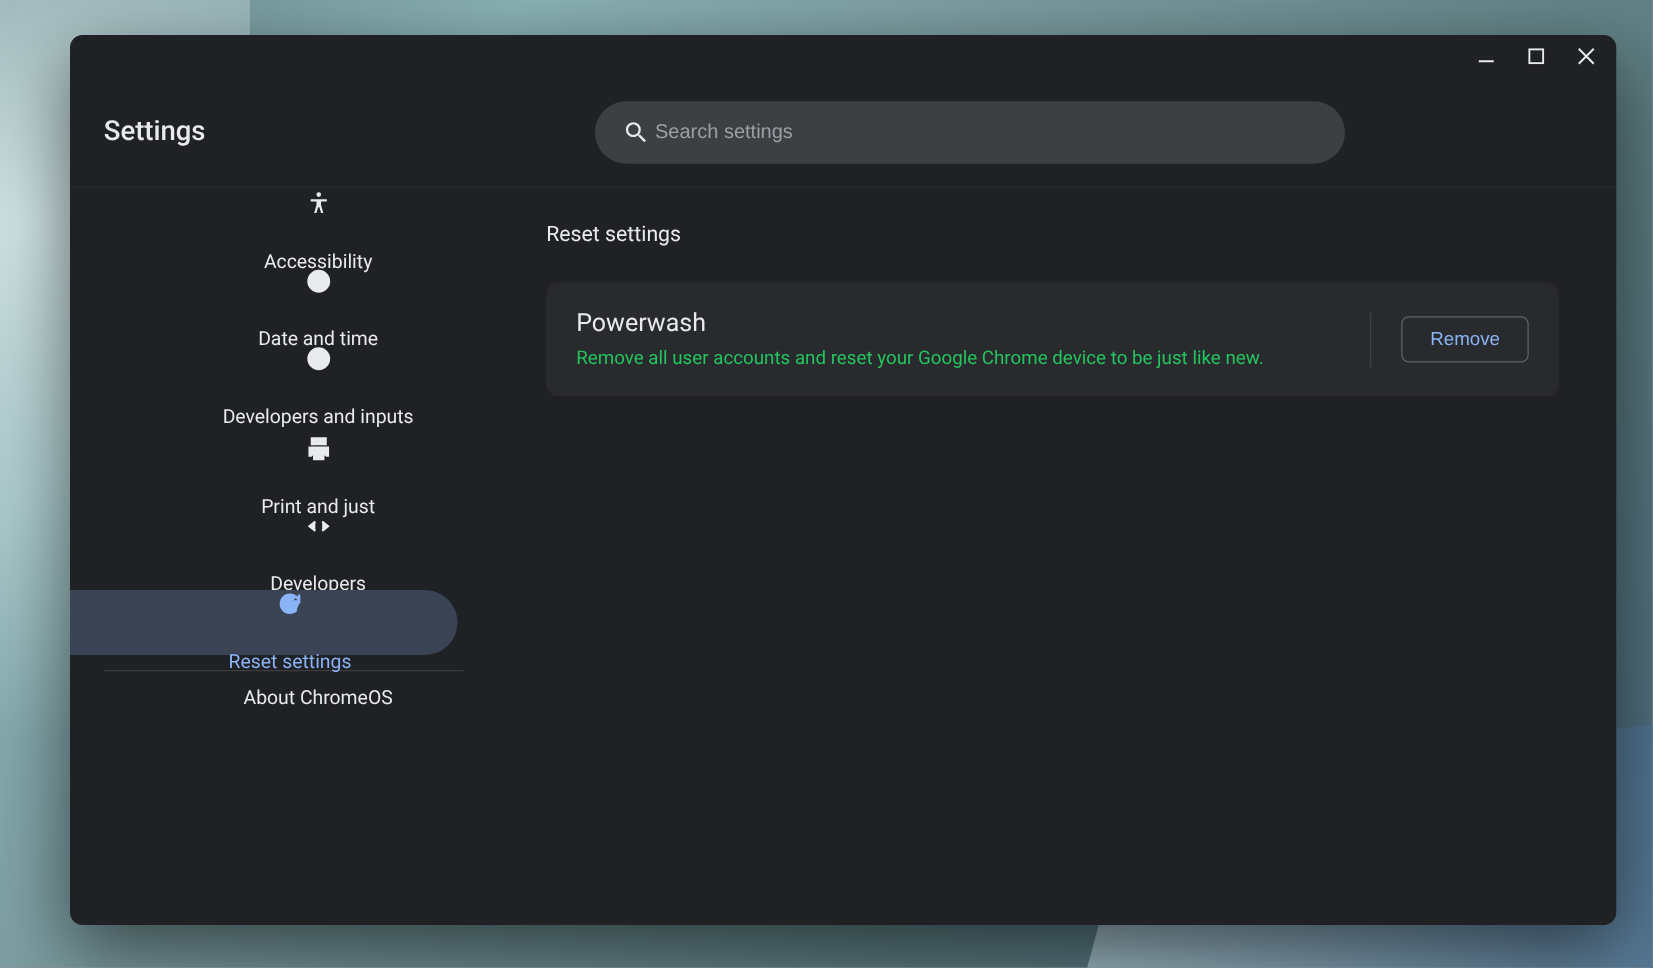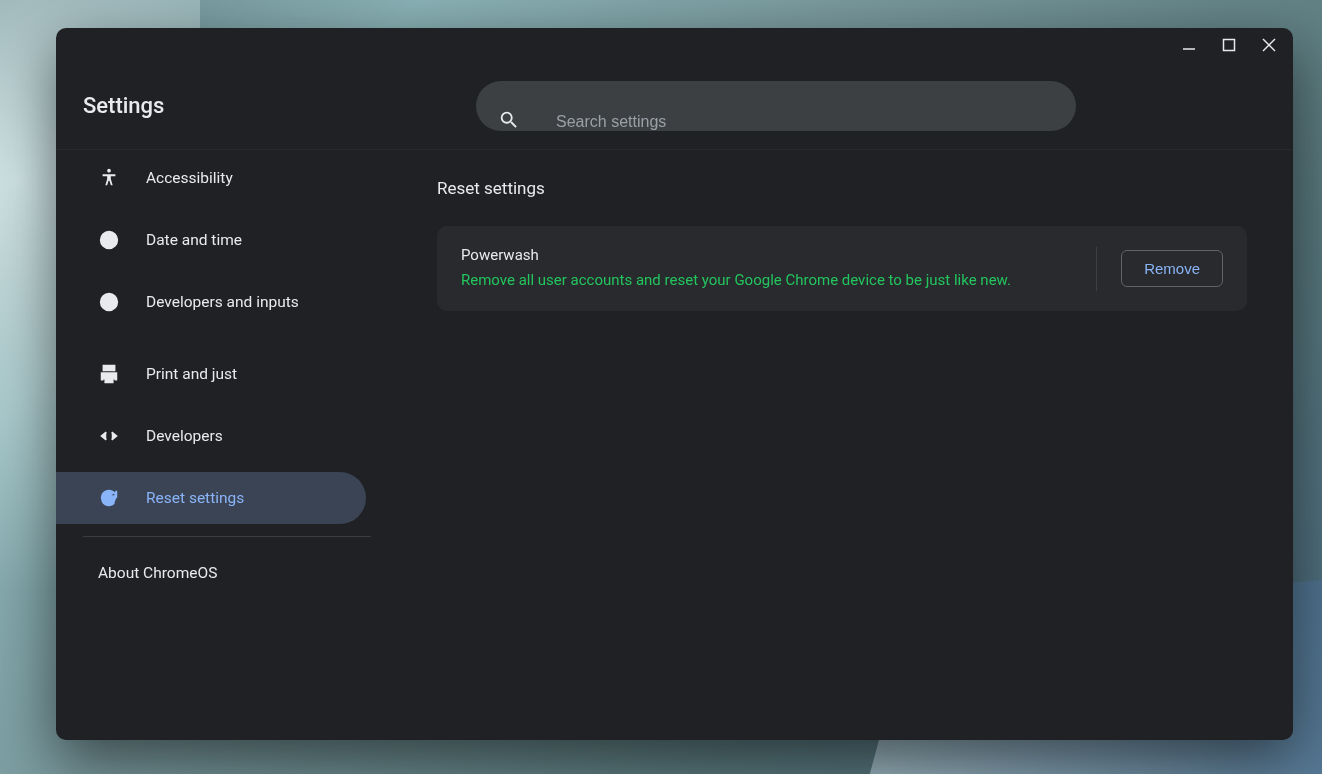--- a/index.html
+++ b/index.html
@@ -55,23 +55,23 @@
     color: #e8eaed;
   }
   .search-wrap {
     flex: 0 0 600px;
     display: flex; justify-content: flex-start;
   }
   .searchbar {
     width: 600px; height: 50px;
     background: #3c4043;
     border-radius: 50px;
-    display: flex; align-items: flex-end;
+    display: flex; align-items: center;
     padding: 0 22px;
-    gap: 36px;
+    gap: 4px;
   }
   .searchbar svg { width: 22px; height: 22px; fill: #e8eaed; }
   .search-input {
     flex: 1; background: transparent; border: 0; outline: 0;
     color: #e8eaed; font-size: 16px;
   }
   .search-input::placeholder { color: #9aa0a6; }
 
   .body {
     flex: 1; display: flex; overflow: hidden;
@@ -83,20 +83,21 @@
     overflow-y: auto;
   }
   .nav-item {
     display: flex; align-items: center;
     height: 52px;
     padding-left: 42px;
     gap: 26px;
     color: #e8eaed; font-size: 15.5px; font-weight: 400;
     cursor: pointer;
     position: relative;
+    flex-direction: column;
   }
   .nav-item .icon { width: 22px; height: 22px; display:flex; align-items:center; justify-content:center; }
   .nav-item .icon svg { width: 22px; height: 22px; fill: #e8eaed; stroke: #e8eaed; }
   .nav-item.selected {
     background: #3b4455;
     border-top-right-radius: 50px;
     border-bottom-right-radius: 50px;
     width: 310px;
     color: #8ab4f8;
   }
@@ -120,21 +121,21 @@
     margin-bottom: 28px;
   }
   .card {
     background:#292a2d;
     border-radius: 10px;
     padding: 20px 24px;
     display:flex; align-items:center; justify-content:space-between;
     gap: 24px;
   }
   .card-left { flex:1; }
-  .card-title { font-size:15px; color:#e8eaed; margin-bottom:6px; }
+  .card-title { font-size:20px; color:#e8eaed; margin-bottom:6px; }
   .card-desc  { font-size:15px; color:#22c55e; line-height:1.4; }
   .card-sep { width:1px; height:44px; background:rgba(255,255,255,0.1); }
   .btn-outline {
     border:1px solid #5f6368;
     background:transparent;
     color:#8ab4f8;
     font-size:15px;
     padding: 9px 22px;
     border-radius:6px;
     cursor:pointer;

